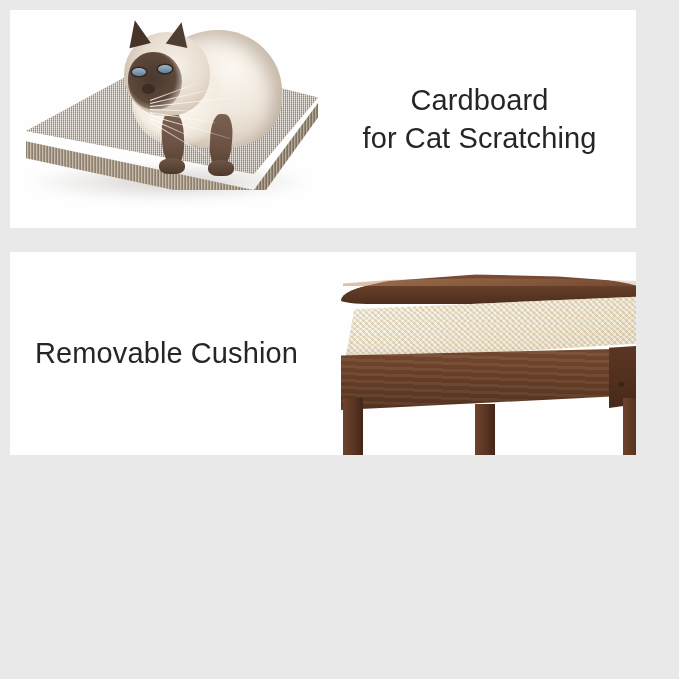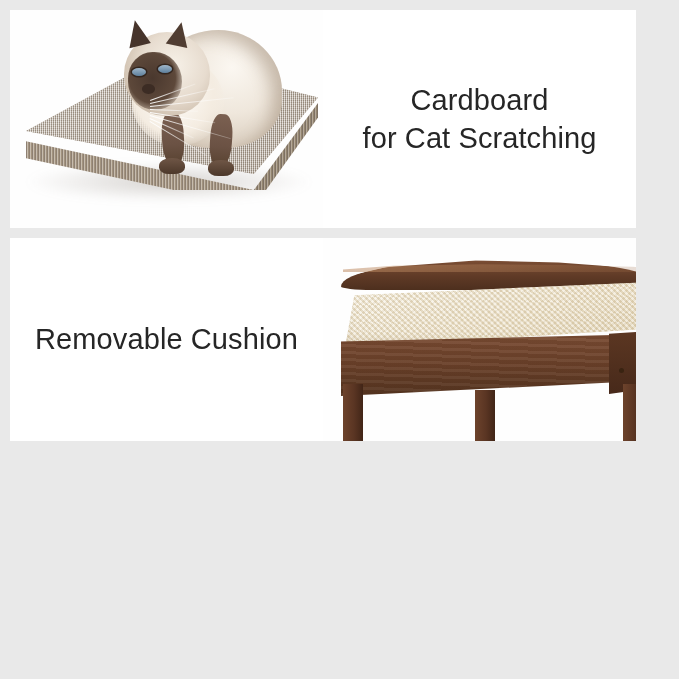--- a/index.html
+++ b/index.html
@@ -11,21 +11,21 @@
   }
   #page { position:relative; width:646px; height:679px; background:#e9e9e9; }
 
   .panel {
     position:absolute; left:10px; right:10px;
     background:#fff;
     display:flex; align-items:center;
     overflow:hidden;
   }
   #panel-1 { top:10px; height:218px; }
-  #panel-2 { top:238px; height:203px; }
+  #panel-2 { top:252px; height:203px; }
   #panel-3 { top:451px; height:218px; }
 
   .caption {
     flex:0 0 50%;
     text-align:center;
     color:#262626;
     font-size:29px;
     font-weight:400;
     line-height:1.32;
     letter-spacing:0.1px;

